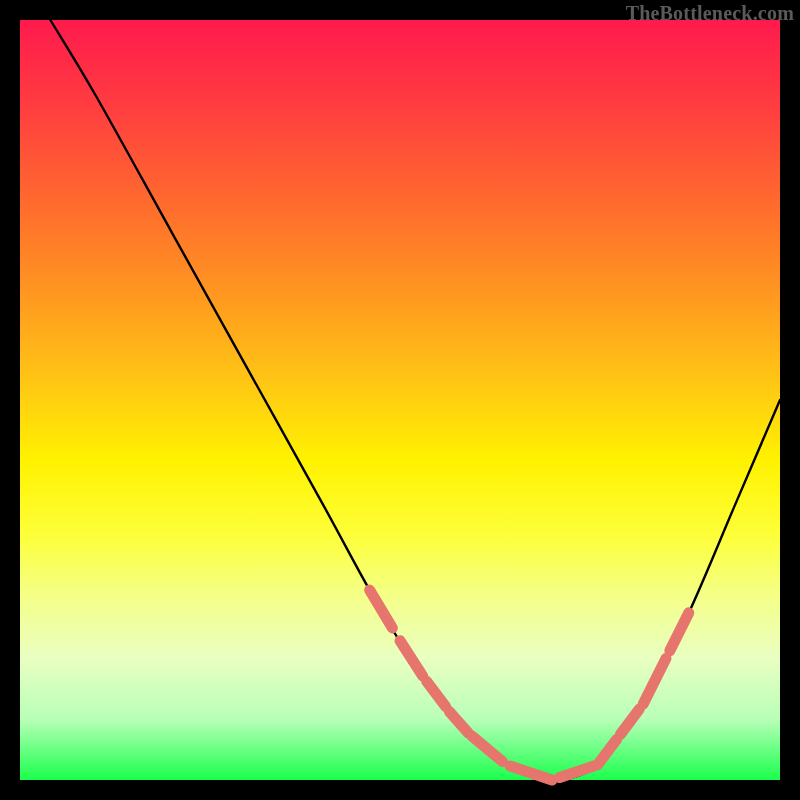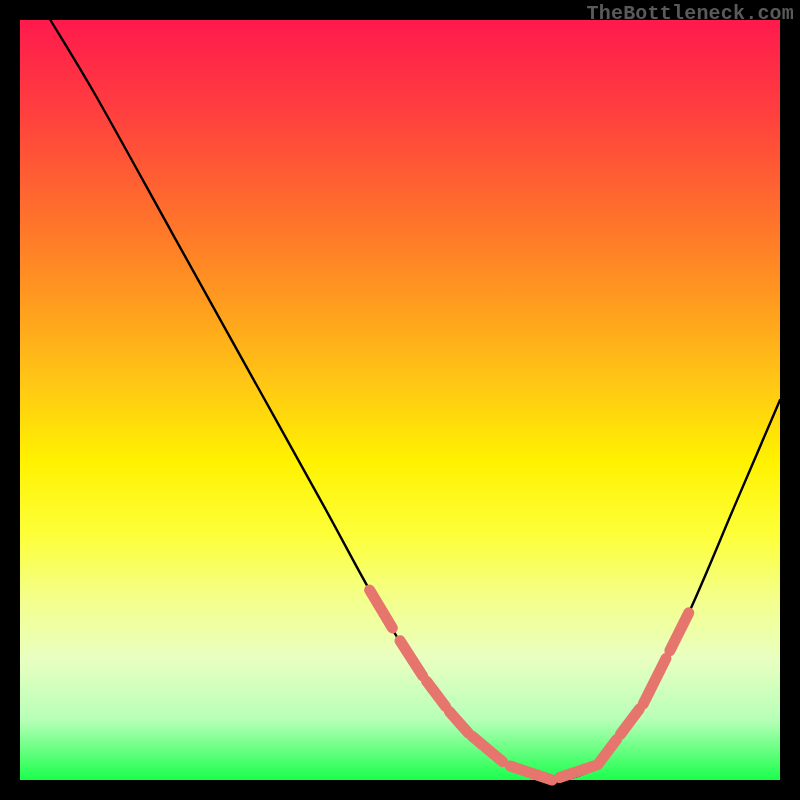--- a/index.html
+++ b/index.html
@@ -26,21 +26,21 @@
       #fdff3b 68%,
       #f4ff8a 76%,
       #e9ffc1 84%,
       #b8ffb8 92%,
       #1aff4d 100%);
   }
   .watermark {
     position: absolute;
     top: 2px;
     right: 6px;
-    font-family: Liberation Mono, monospace;
+    font-family: Liberation Serif, serif;
     font-size: 20px;
     font-weight: bold;
     color: #5a5a5a;
     letter-spacing: 0.2px;
     user-select: none;
   }
   svg.curve {
     position: absolute;
     left: 0; top: 0;
     width: 760px;

